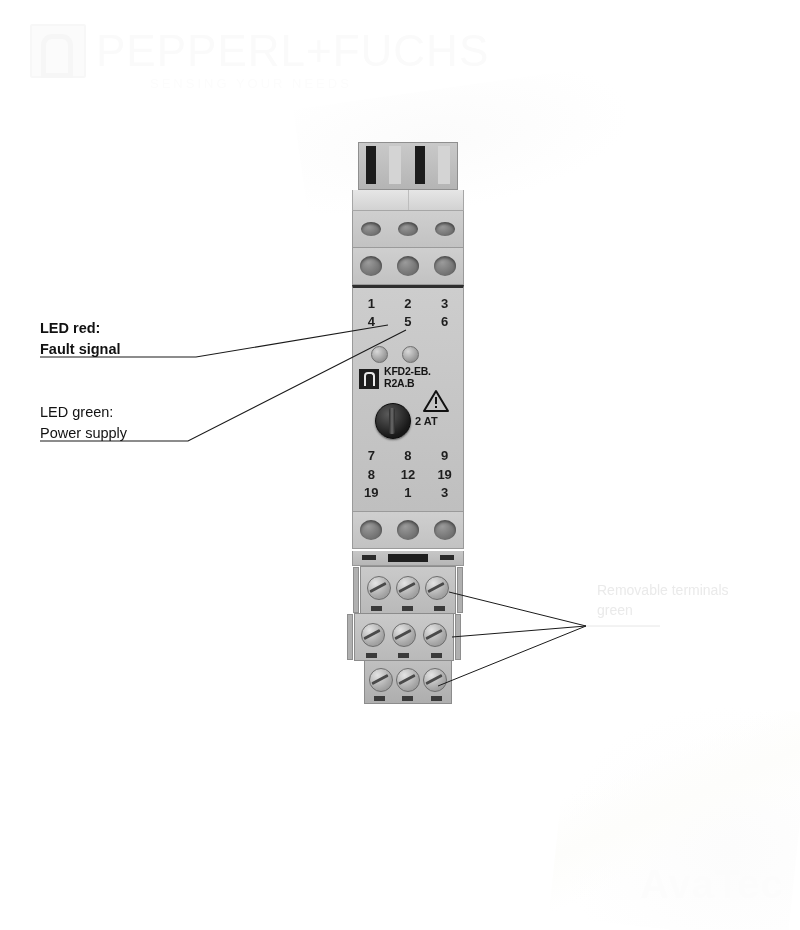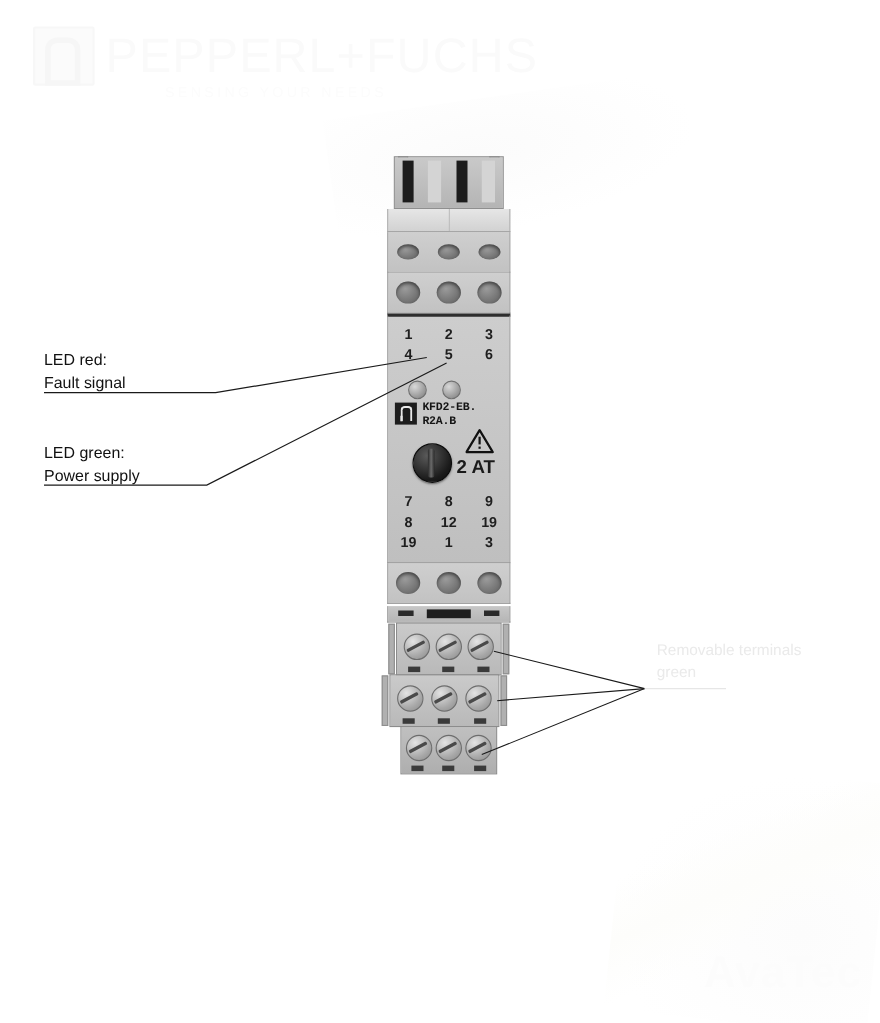--- a/index.html
+++ b/index.html
@@ -116,21 +116,21 @@
 
   .leds{
     display:flex;gap:14px;margin:14px 0 3px 18px;
   }
   .led{
     width:15px;height:15px;border-radius:50%;
     background:radial-gradient(circle at 34% 30%,#d8d8d8,#9d9d9d 62%,#7c7c7c);
     border:1px solid #6f6f6f;
   }
 
-  .brandline{display:flex;align-items:flex-start;gap:5px;margin-left:6px;font-family:Liberation Mono, monospace;}
+  .brandline{display:flex;align-items:flex-end;gap:5px;margin-left:6px;}
   .pf-mark{
     width:20px;height:20px;background:#1d1d1d;position:relative;flex:0 0 auto;
   }
   .pf-mark:before{
     content:"";position:absolute;left:5px;top:3px;width:7px;height:12px;
     border:2px solid #e8e8e8;border-radius:4px 4px 0 0;border-bottom:none;
   }
   .pf-mark:after{
     content:"";position:absolute;left:5px;top:12px;width:2px;height:5px;background:#e8e8e8;
   }
@@ -149,21 +149,21 @@
     position:absolute;left:22px;top:10px;width:34px;height:34px;border-radius:50%;
     background:radial-gradient(circle at 36% 30%,#5a5a5a,#1a1a1a 68%,#0b0b0b);
     border:1px solid #0a0a0a;
     box-shadow:0 1px 2px rgba(0,0,0,.5);
   }
   .fuse:after{
     content:"";position:absolute;left:13px;top:4px;width:6px;height:26px;
     background:linear-gradient(90deg,#2a2a2a,#6a6a6a,#2a2a2a);border-radius:2px;
   }
   .fuse-label{
-    position:absolute;left:62px;top:22px;font-size:17px;font-weight:700;color:#1a1a1a;
+    position:absolute;left:62px;top:22px;font-size:11px;font-weight:700;color:#1a1a1a;
   }
 
   
   .rt-wrap{position:relative;margin-top:2px;}
   .rt-rail{
     height:14px;background:linear-gradient(180deg,#c7c7c7,#b6b6b6);
     border:1px solid #979797;border-top:none;position:relative;
   }
   .rt-rail i{position:absolute;top:4px;width:14px;height:5px;background:#2b2b2b;}
   .rt-rail i.a{left:9px;} .rt-rail i.b{right:9px;}
@@ -348,21 +348,21 @@
 
   <svg class="lines">
     <polyline points="40,357 196,357 388,325" fill="none" stroke="#1a1a1a" stroke-width="1.1"></polyline>
     <polyline points="40,441 188,441 406,330" fill="none" stroke="#1a1a1a" stroke-width="1.1"></polyline>
     <polyline points="586,626 449,592" fill="none" stroke="#1a1a1a" stroke-width="1"></polyline>
     <polyline points="586,626 452,637" fill="none" stroke="#1a1a1a" stroke-width="1"></polyline>
     <polyline points="586,626 438,686" fill="none" stroke="#1a1a1a" stroke-width="1"></polyline>
     <line x1="586" y1="626" x2="660" y2="626" stroke="#e6e6e6" stroke-width="1"></line>
   </svg>
 
-  <div class="anno" style="left:40px;top:318px;">
+  <div class="anno" style="left:40px;top:318px;font-weight:bold;">
     <div>LED red:</div>
     <div>Fault signal</div>
   </div>
 
   <div class="anno" style="left:40px;top:402px;">
     <div>LED green:</div>
     <div>Power supply</div>
   </div>
 
   <div class="anno anno-right" style="left:597px;top:580px;">

